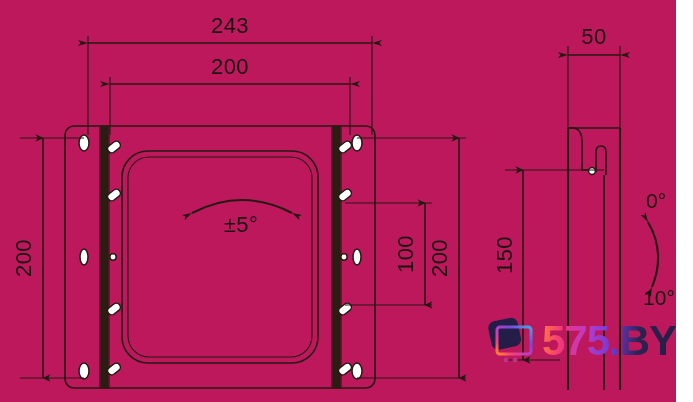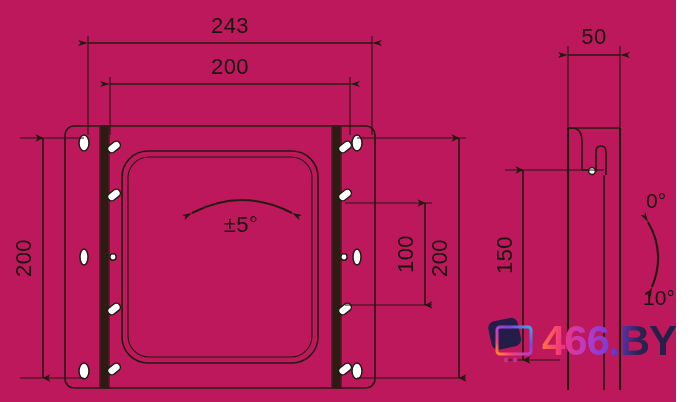--- a/index.html
+++ b/index.html
@@ -259,16 +259,16 @@
     <div class="logo-mark">
       <svg viewBox="0 0 56 52" width="56" height="52">
         <g transform="rotate(-12 22 20)">
           <rect x="6" y="4" width="30" height="29" rx="7" ry="7" fill="#241d47"></rect>
         </g>
         <rect x="13" y="12" width="34" height="27" rx="3" ry="3" fill="none" stroke="url(#logoGrad)" stroke-width="3"></rect>
         <circle cx="22" cy="45" r="2.4" fill="#c0308f"></circle>
         <circle cx="31" cy="45" r="2.4" fill="#c0308f"></circle>
       </svg>
     </div>
-    <div class="logo-text">466.BY</div>
+    <div class="logo-text">575.BY</div>
   </div>
 
 </div>
 
 </body></html>

